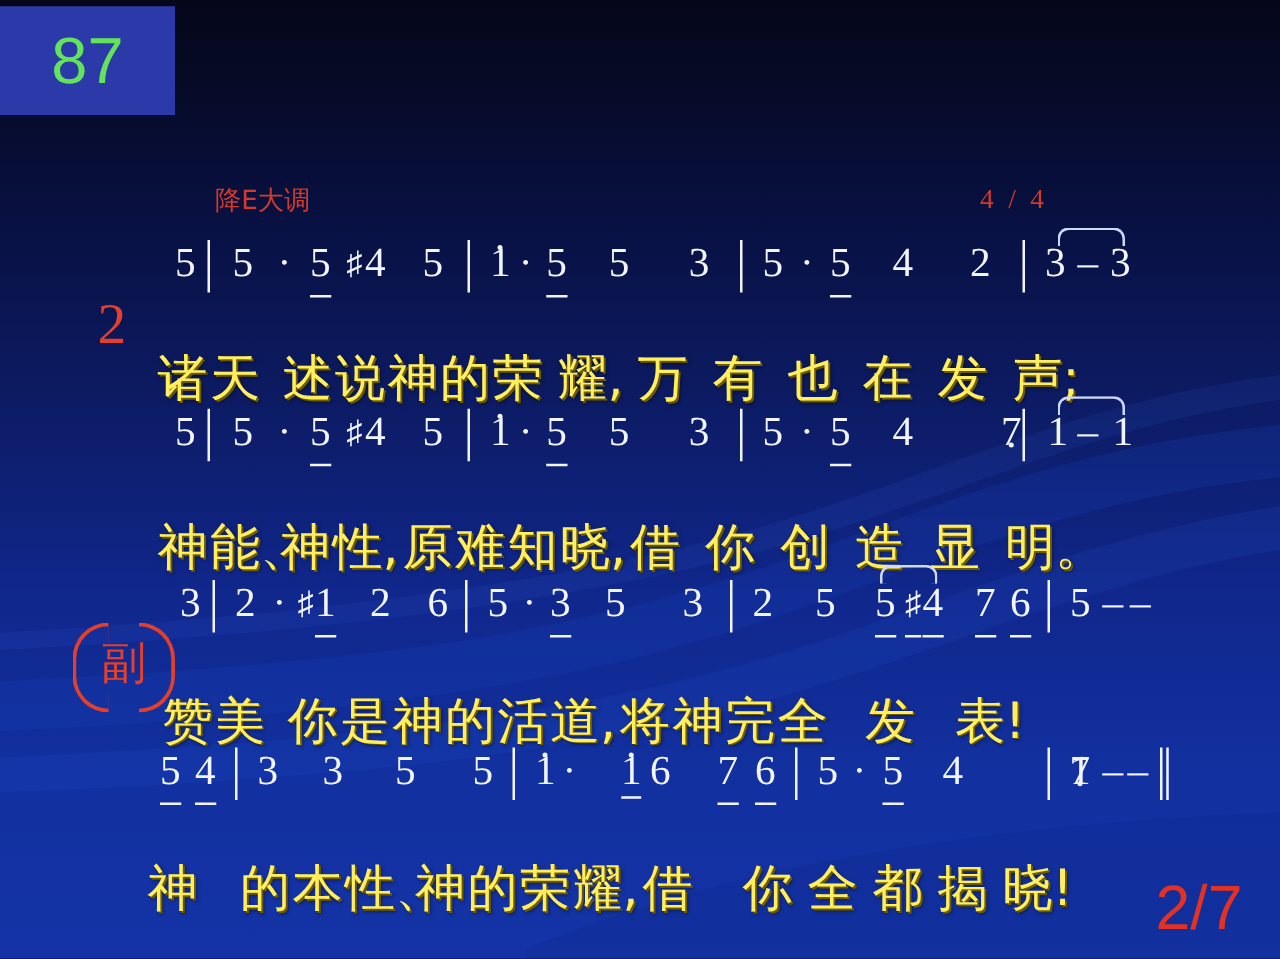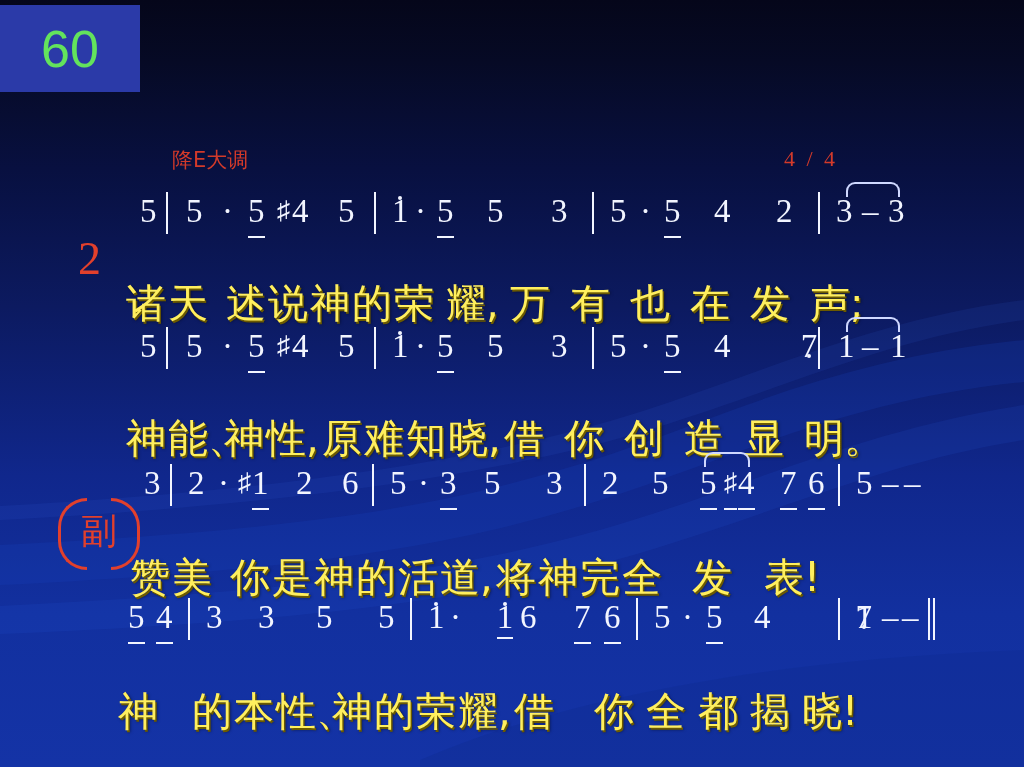--- a/index.html
+++ b/index.html
@@ -126,21 +126,21 @@
 <div id="slide">
 
   <svg id="swooshSvg" viewBox="0 0 1024 767" preserveAspectRatio="none">
     <path d="M1024,340 C820,360 700,430 560,470 C430,508 300,530 0,545 L0,585 C300,570 440,548 575,508 C720,465 840,400 1024,382 Z" fill="#1b46c4" opacity="0.20"></path>
     <path d="M1024,405 C860,430 740,490 600,530 C470,566 330,590 0,606 L0,634 C340,620 480,596 615,560 C760,520 880,462 1024,440 Z" fill="#2a5ae0" opacity="0.13"></path>
     <path d="M1024,300 C880,318 770,370 640,412 C520,450 330,488 0,506 L0,520 C340,502 530,466 655,428 C790,386 890,338 1024,320 Z" fill="#3767e8" opacity="0.10"></path>
     <path d="M420,760 C560,700 760,660 1024,650 L1024,767 L420,767 Z" fill="#0e2a8e" opacity="0.35"></path>
   </svg>
 
   <div id="badge">
-    <div class="num">60</div>
+    <div class="num">87</div>
   </div>
 
 
   <div id="keysig">降E大调</div>
   <div id="timesig">4 / 4</div>
 
   <div id="verse2">2</div>
 
   <div id="chorusMark">
     <span class="pl"></span>
@@ -330,14 +330,15 @@
       <span class="ly" style="left:458px">耀,</span>
       <span class="ly" style="left:514px">借</span>
       <span class="ly" style="left:594px">你</span>
       <span class="ly" style="left:646px">全</span>
       <span class="ly" style="left:698px">都</span>
       <span class="ly" style="left:750px">揭</span>
       <span class="ly" style="left:802px">晓!</span>
     </div>
   </div>
 
+  <div id="pageno">2/7</div>
 
 </div>
 
 </body></html>

